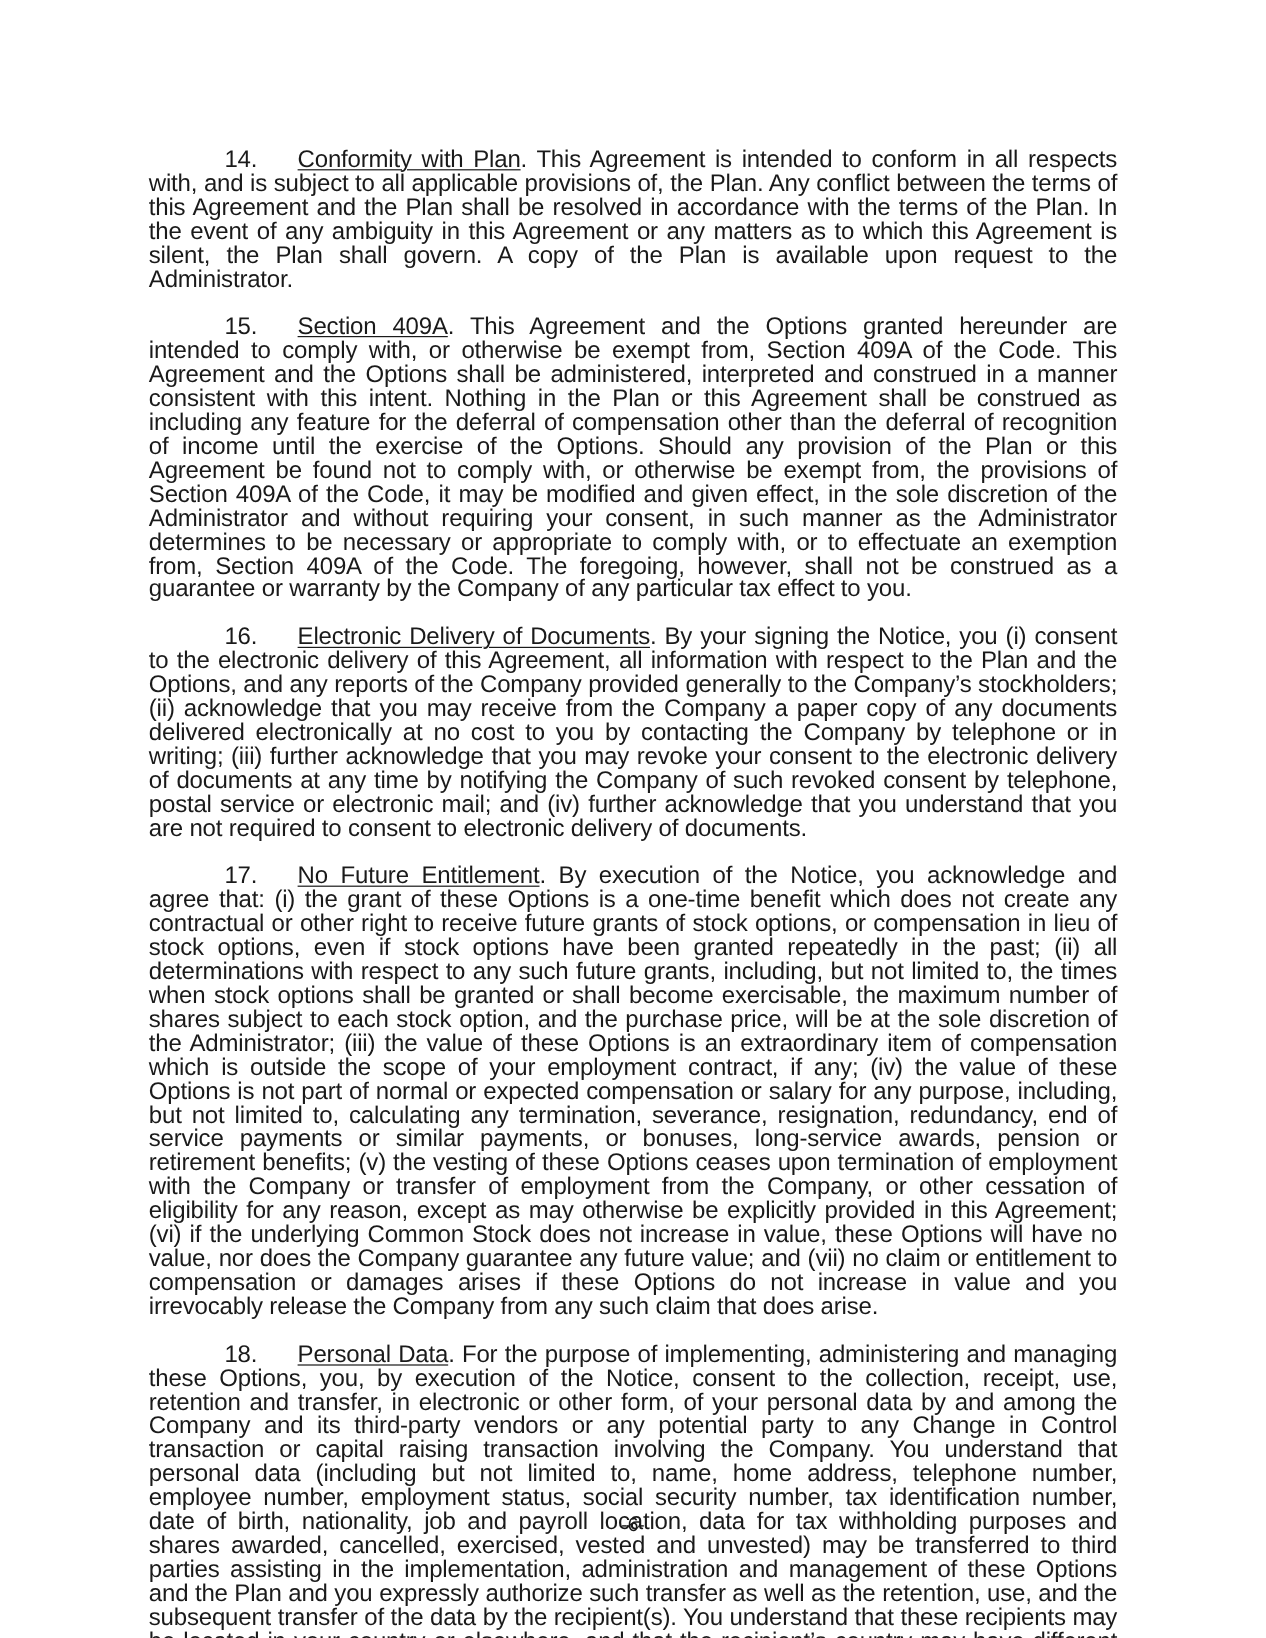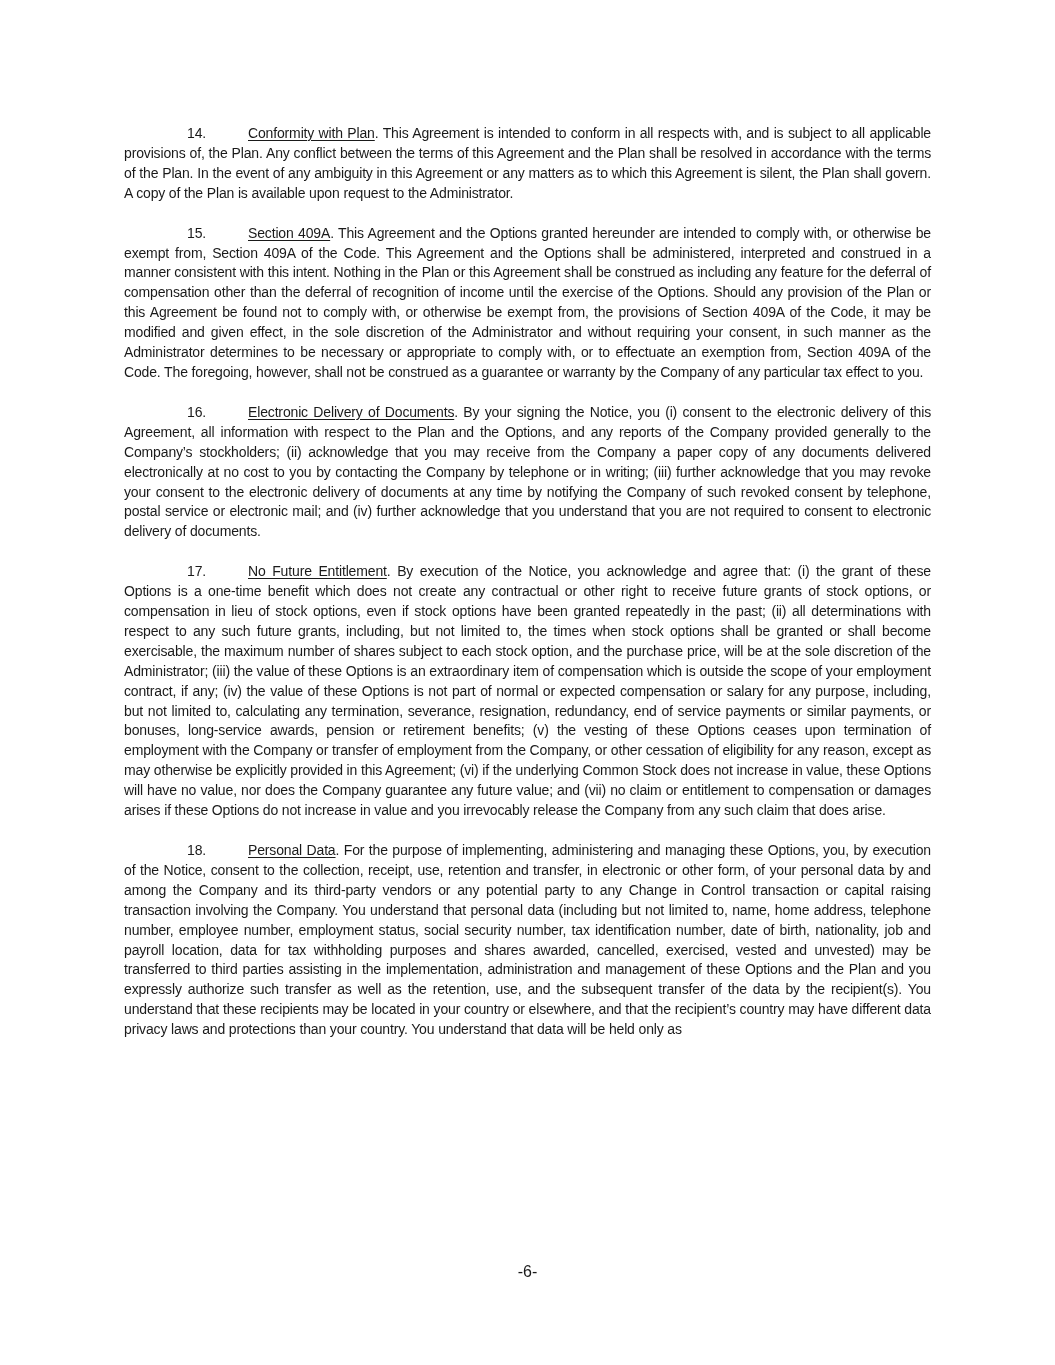--- a/index.html
+++ b/index.html
@@ -16,21 +16,21 @@
       color: #1a1a1a;
     }
     .page {
       position: absolute;
       left: 124px;
       top: 124px;
       width: 807px;
     }
     .section {
       margin: 0 0 20px 0;
-      font-size: 14px;
+      font-size: 20px;
       line-height: 19.9px;
       text-align: justify;
       text-align-last: left;
       letter-spacing: -0.15px;
       word-spacing: 0px;
     }
     .num {
       display: inline-block;
       margin-left: 63px;
       width: 61px;

